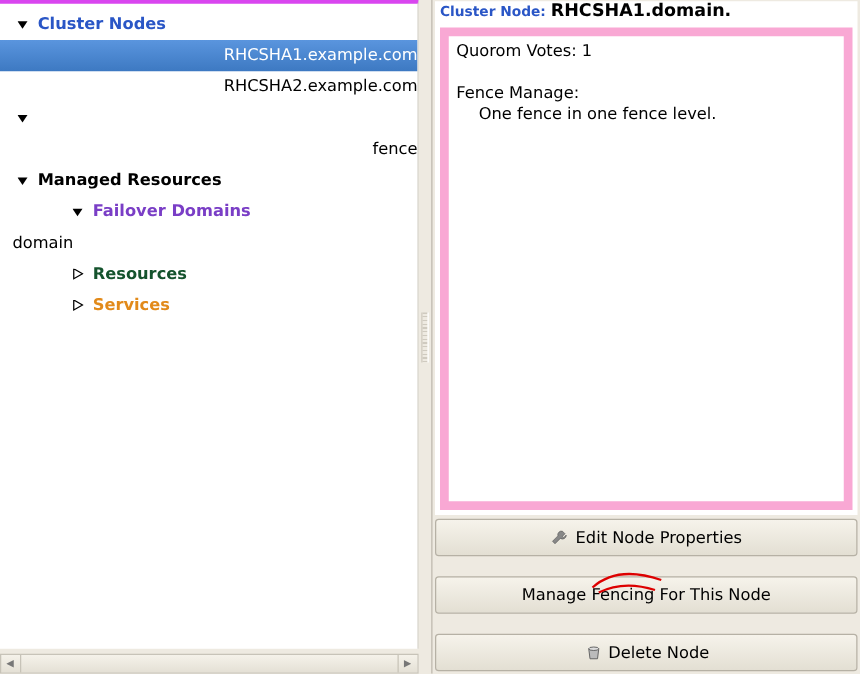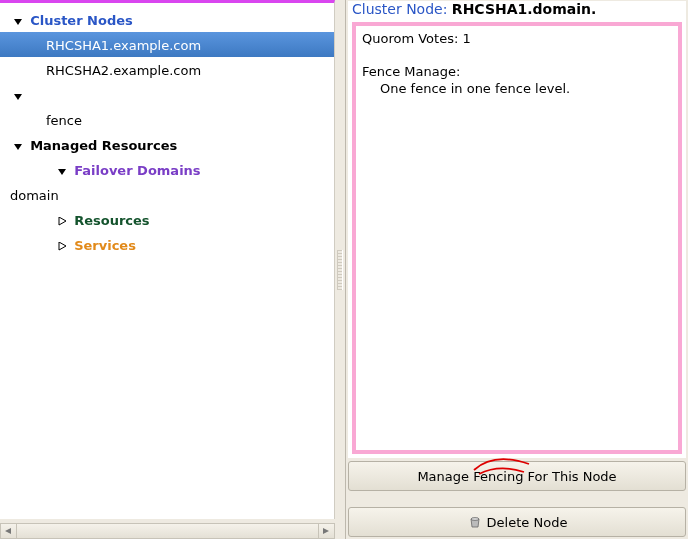--- a/index.html
+++ b/index.html
@@ -60,21 +60,21 @@
   .orange .label { color: #e28a1a; }
   .selected .label { color: #fff !important; }
 
   .arrow {
     display: inline-block;
     width: 16px;
     text-align: center;
     vertical-align: middle;
   }
   .arrow svg { vertical-align: middle; }
-  .indent1 { padding-left: 46px; }
+  .indent1 { padding-left: 46px; text-align: right; }
   .indent1a { padding-left: 30px; margin-left: 24px; }
   .indent2 { }
 
   .hscroll {
     height: 16px;
     border: 1px solid #c7c3b8;
     background: linear-gradient(#f5f2ea,#e4e0d5);
     display: flex;
     margin-top: 4px;
   }
@@ -115,26 +115,26 @@
     margin: 1px 2px 0 2px;
     background: #ffffff;
     border: 1px solid #c7c3b8;
     display: flex;
     flex-direction: column;
   }
   .header-row {
     padding: 0 4px 4px 4px;
     line-height: 16px;
   }
-  .header-label { color: #2a56c6; font-weight: normal; font-size: 14px; }
+  .header-label { color: #2a56c6; font-weight: bold; font-size: 11px; }
   .header-value { font-weight: bold; font-size: 14px; }
   .info-box {
     margin: 0 4px 4px 4px;
     flex: 1 1 auto;
-    border: 4px solid #f9a8d4;
+    border: 7px solid #f9a8d4;
     padding: 4px 6px 6px 6px;
     font-size: 13px;
     line-height: 17px;
     color: #000;
     background: #fff;
     overflow: hidden;
   }
   .info-box .indent { padding-left: 18px; }
   .info-box .gap { height: 16px; }
 
@@ -264,20 +264,28 @@
       </div>
       <div class="info-box">
         <div>Quorom Votes: 1</div>
         <div class="gap"></div>
         <div>Fence Manage:</div>
         <div class="indent">One fence in one fence level.</div>
       </div>
     </div>
 
     <div class="btn-stack">
+      <div class="gtk-btn">
+        <span class="ico">
+          <svg width="14" height="14" viewBox="0 0 14 14">
+            <path d="M9 2a3 3 0 0 0-3.7 3.7L1 10l2 2 4.3-4.3A3 3 0 0 0 12 5l-2 2-1-1 2-2z" fill="#888" stroke="#555" stroke-width="0.5"></path>
+          </svg>
+        </span>
+        <span>Edit Node Properties</span>
+      </div>
       <div class="gtk-btn">
         <span>Manage Fencing For This Node</span>
         <svg class="red-annot" viewBox="0 0 70 22">
           <path d="M5 16 Q 25 -2 60 10" fill="none" stroke="#d00" stroke-width="1.8"></path>
           <path d="M10 20 Q 30 10 55 18" fill="none" stroke="#d00" stroke-width="1.8"></path>
         </svg>
       </div>
       <div class="gtk-btn">
         <span class="ico">
           <svg width="14" height="14" viewBox="0 0 14 14">

